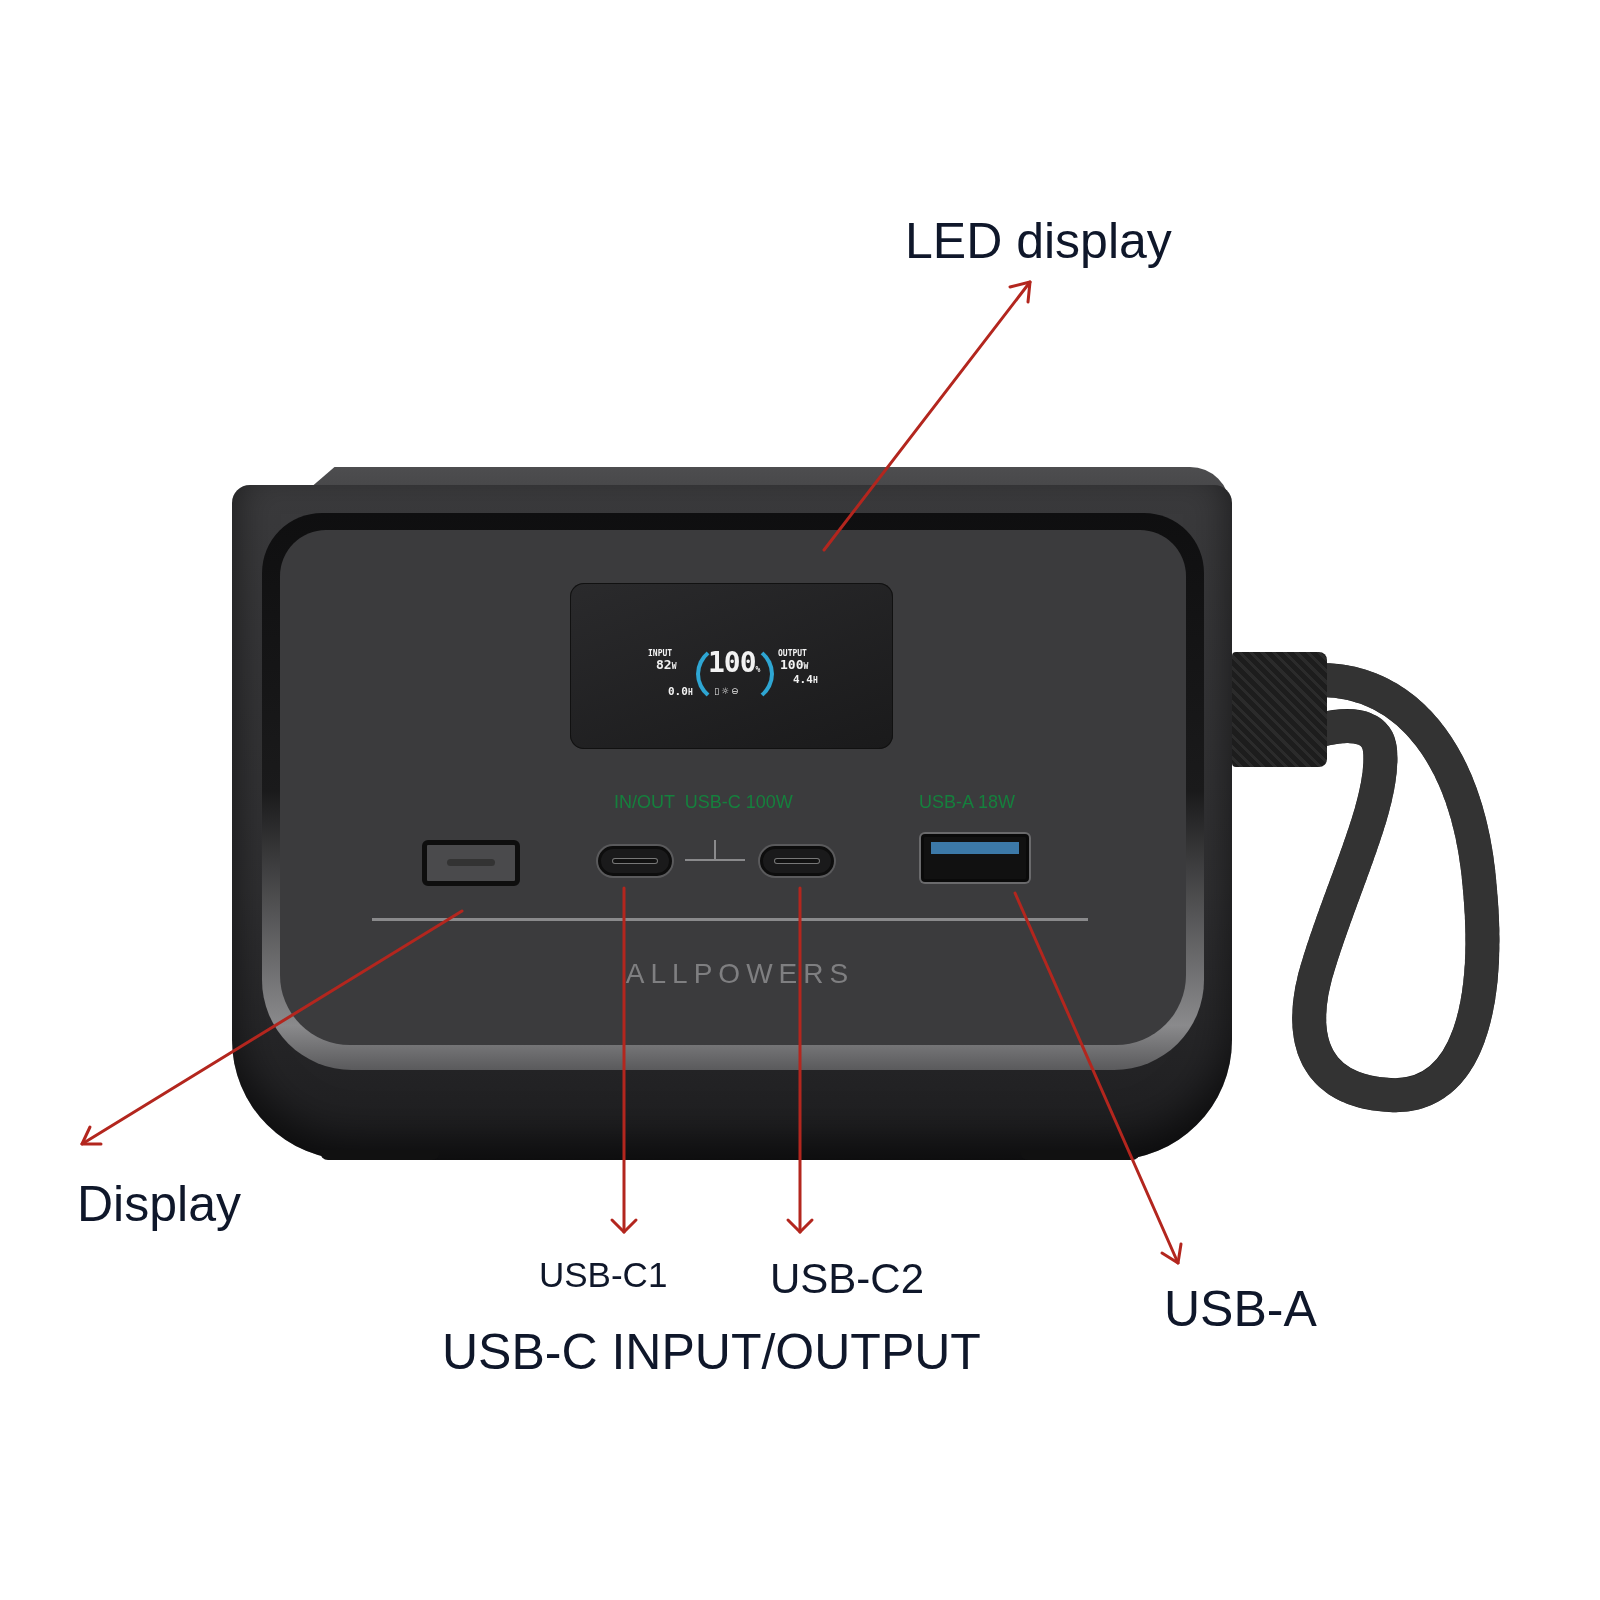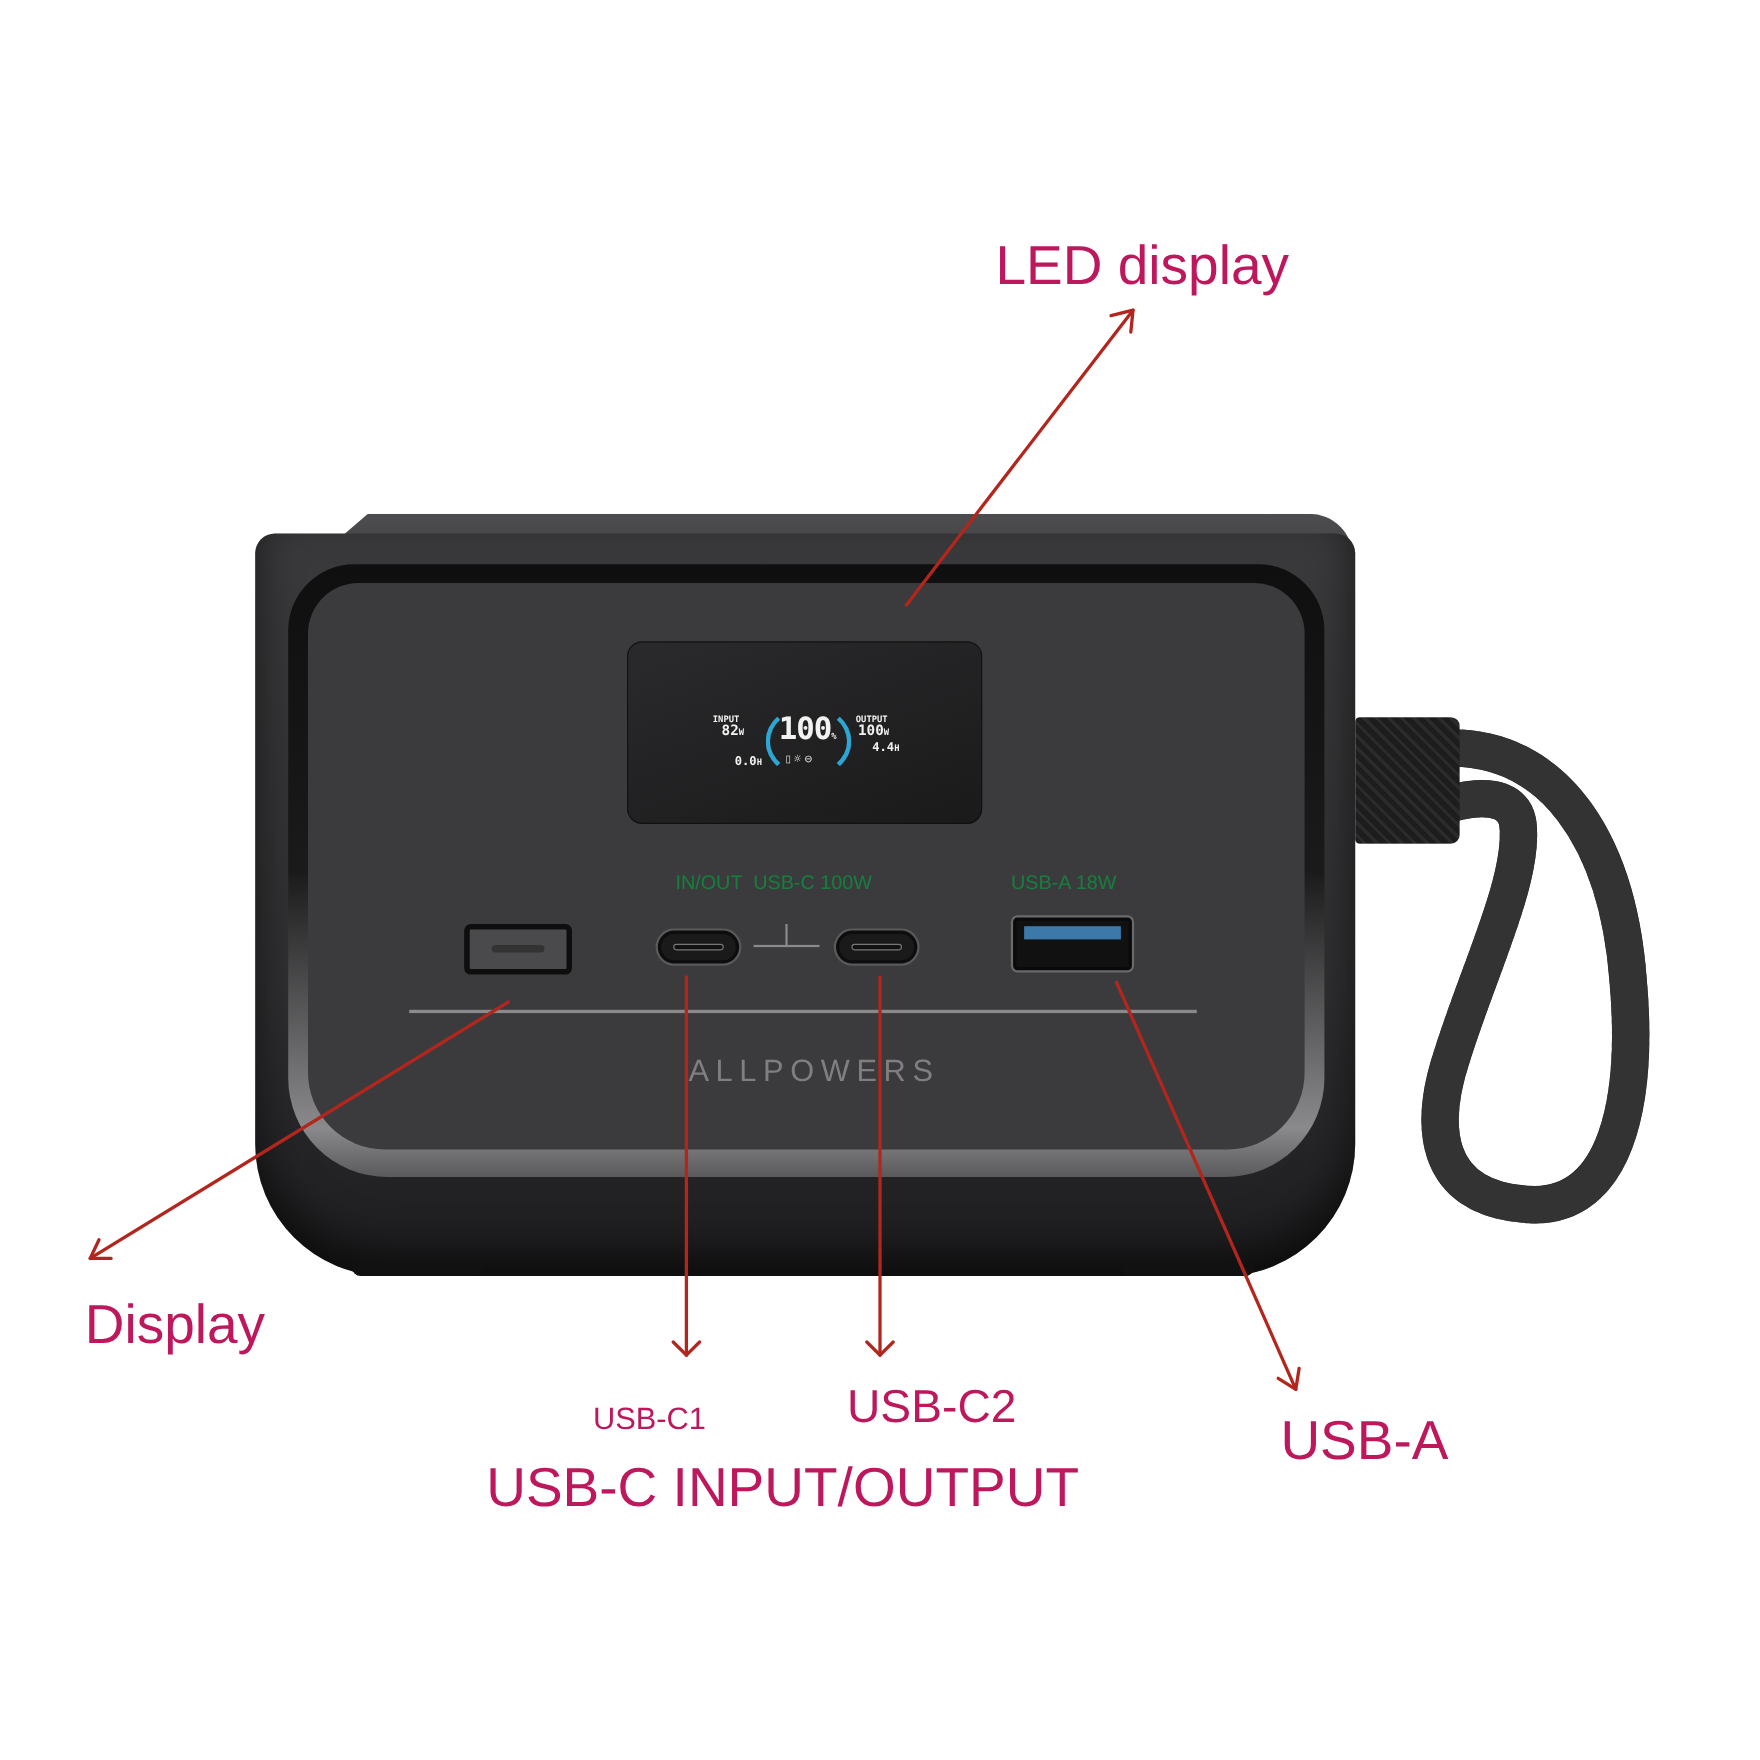--- a/index.html
+++ b/index.html
@@ -31,28 +31,28 @@
   .usba-blue { left:931px; top:842px; width:88px; height:12px; background:#3c79a8; }
   .power-btn { left:422px; top:840px; width:98px; height:46px; background:#4a4a4c; border:5px solid #0e0e0e; border-radius:6px; box-sizing:border-box; }
   .power-btn::after { content:""; position:absolute; left:20px; right:20px; top:14px; height:7px; background:#333; border-radius:4px; }
   .divider { left:372px; top:918px; width:716px; height:3px; background:#8a8a8c; }
   .brand { left:590px; top:958px; width:300px; text-align:center; color:#7f7f81; font-family:"Liberation Sans", sans-serif; font-size:28px; letter-spacing:6px; font-weight:300; }
 
   
   .cable-plug { left:1232px; top:652px; width:95px; height:115px; background:repeating-linear-gradient(45deg,#1d1d1d 0 5px,#2b2b2b 5px 8px),#222; border-radius:4px 8px 8px 4px; }
 
   
-  .label { color:#be185d; font-family:"Liberation Sans", sans-serif; }
+  .label { color:#0f172a; font-family:"Liberation Sans", sans-serif; }
 </style>
 </head>
 <body>
 
 <div class="abs label" style="left:905px; top:212px; font-size:50px;">LED display</div>
 <div class="abs label" style="left:37px; top:1175px; font-size:50px;margin-left:40px;">Display</div>
-<div class="abs label" style="left:539px; top:1255px; font-size:28px;margin-top:19px;">USB-C1</div>
+<div class="abs label" style="left:539px; top:1255px; font-size:35px;">USB-C1</div>
 <div class="abs label" style="left:770px; top:1255px; font-size:42px;">USB-C2</div>
 <div class="abs label" style="left:1164px; top:1280px; font-size:50px;">USB-A</div>
 <div class="abs label" style="left:442px; top:1323px; font-size:50px;">USB-C INPUT/OUTPUT</div>
 
 <svg class="abs" style="left:1220px; top:640px;" width="290" height="480" viewBox="0 0 290 480">
   <path d="M100 40 C 190 40, 250 120, 260 250 C 270 360, 250 460, 170 455 C 80 450, 80 380, 100 320 C 125 240, 165 160, 160 110 C 158 90, 140 80, 100 90" fill="none" stroke="#1a1a1a" stroke-width="34" stroke-linecap="round"></path>
   <path d="M100 40 C 190 40, 250 120, 260 250 C 270 360, 250 460, 170 455 C 80 450, 80 380, 100 320 C 125 240, 165 160, 160 110 C 158 90, 140 80, 100 90" fill="none" stroke="#3a3a3a" stroke-width="34" stroke-dasharray="3 7" stroke-linecap="round" opacity="0.8"></path>
 </svg>
 <div class="abs cable-plug"></div>
 

